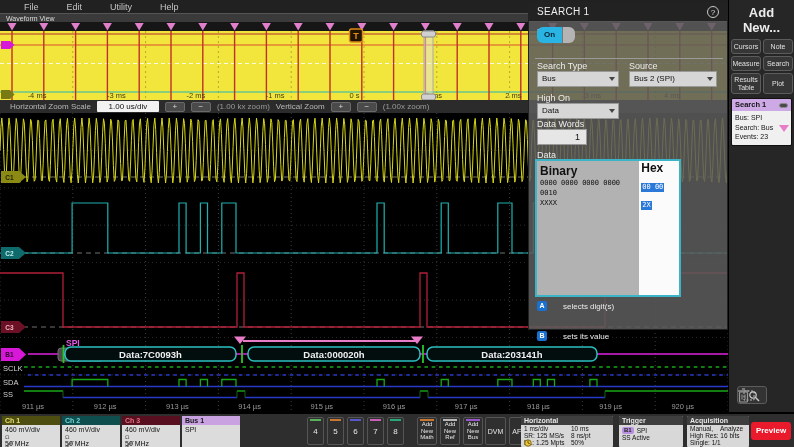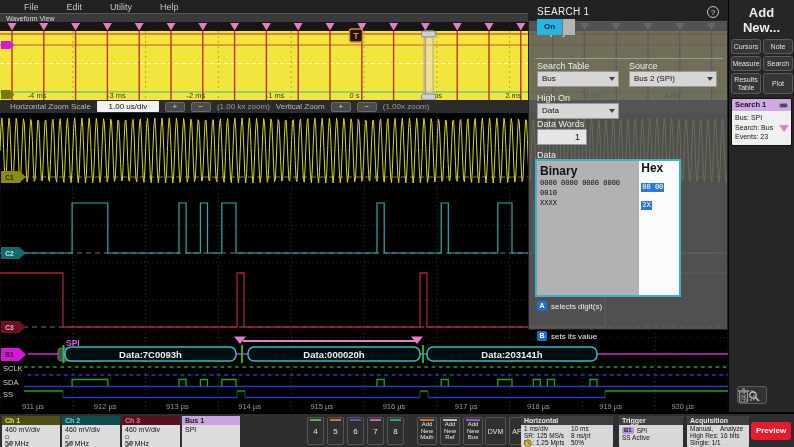--- a/index.html
+++ b/index.html
@@ -16,34 +16,34 @@
   
   #zoombar{position:absolute;left:0;top:100px;width:728px;height:13px;background:#2b2b2b;display:flex;align-items:center;font-size:8px;color:#b8b8b8;gap:6px;padding-left:10px;z-index:2}
   .zinput{width:62px;height:11px;background:#f2f2f2;color:#111;text-align:center;line-height:11px;border-radius:1px;font-size:8px}
   .zbtn{width:20px;height:10px;background:#4a4a4a;border:1px solid #6a6a6a;border-radius:2px;color:#ddd;text-align:center;line-height:8px;font-size:8px}
   .zinfo{color:#9a9a9a}
   
   #panel{position:absolute;left:528px;top:2px;width:200px;height:328px;background:rgba(92,92,92,0.87);border:1px solid #222;z-index:5}
   #panel .ttl{height:18px;background:rgba(30,30,30,0.93);color:#eee;font-size:10px;line-height:18px;padding-left:8px;letter-spacing:.3px}
   .help{position:absolute;right:8px;top:3px;width:12px;height:12px;border:1px solid #c8c8c8;border-radius:50%;color:#ddd;font-size:8px;text-align:center;line-height:11px}
   .plabel{position:absolute;font-size:9px;color:#ececec}
-  .toggle{position:absolute;left:8px;top:16px;width:38px;height:16px;display:flex;border-radius:0;overflow:hidden}
+  .toggle{position:absolute;left:8px;top:24px;width:38px;height:16px;display:flex;border-radius:6px;overflow:hidden}
   .tg-on{width:25px;background:#2ab4e4;color:#062030;font-size:8px;font-weight:bold;text-align:center;line-height:16px}
   .tg-knob{width:13px;background:#b4b4b4;border-left:1px solid #777}
   .pdivider{position:absolute;left:6px;top:55px;width:188px;border-top:1px solid #9a9a9a}
   .dd{position:absolute;height:16px;background:#d6d6d6;border:1px solid #999;color:#111;font-size:8px;line-height:14px;padding-left:4px}
   .dd .arr{position:absolute;right:3px;top:5px;width:0;height:0;border:3.5px solid transparent;border-top:4.5px solid #444}
   .dwinput{position:absolute;left:8px;top:126px;width:50px;height:16px;background:#e6e6e6;border:1px solid #999;color:#111;font-size:9px;text-align:right;padding-right:6px;line-height:14px}
   .databox{position:absolute;left:6px;top:156px;width:146px;height:138px;border:2px solid #3cb4c8;background:#b2b2b2;display:flex}
   .binpane{width:103px;padding:3px}
   .hexpane{width:40px;background:#fbfbfb;padding:0 2px}
   .bhdr{font-size:12px;font-weight:bold;color:#111}
   .bval{font-family:"DejaVu Sans Mono",monospace;font-size:7px;color:#111;line-height:10px}
   .hexsel{display:inline-block;background:#2a78d8;color:#fff;font-family:"DejaVu Sans Mono",monospace;font-size:7px;line-height:9px;padding:0 1px;margin-top:1px}
-  .hint{position:absolute;left:8px;font-size:8px;color:#ececec;display:flex;align-items:center;gap:4px}
+  .hint{position:absolute;left:8px;font-size:8px;color:#ececec;display:flex;align-items:center;gap:16px}
   .keycap{width:10px;height:10px;background:#1a70d0;border-radius:2px;color:#fff;font-size:7px;font-weight:bold;text-align:center;line-height:10px}
   
   #sidebar{position:absolute;left:728px;top:0;width:66px;height:412px;background:#262626;border-left:1px solid #000;z-index:6}
   #sidebar .shdr{font-size:13px;font-weight:bold;color:#ececec;text-align:center;margin-top:5px}
   #sbgrid{display:grid;grid-template-columns:30px 30px;gap:2px;padding:4px 2px 0}
   .sbtn{background:#363636;border:1px solid #5c5c5c;border-radius:3px;color:#e0e0e0;font-size:7px;text-align:center;display:flex;align-items:center;justify-content:center;min-height:15px;line-height:7.5px;padding:1px}
   .card{margin:4px 2px 0;border-radius:2px;overflow:hidden;position:relative;border:1px solid #111}
   .card-h{background:#cdaae6;height:12px;font-size:7.5px;font-weight:bold;color:#151515;padding-left:3px;line-height:12px;position:relative}
   .pill{position:absolute;right:3px;top:3.5px;width:9px;height:5px;background:#4a4a4a;border:1px solid #8a8a8a;border-radius:3px}
   .card-b{background:#f0f0f0;padding:2px 3px 3px;position:relative}
@@ -260,21 +260,21 @@
 
   <div id="panel">
     <div class="ttl">SEARCH 1</div>
     <div class="help">?</div>
     <div class="plabel" style="left:8px;top:24px">Display</div>
     <div class="toggle">
       <div class="tg-on">On</div>
       <div class="tg-knob"></div>
     </div>
     <div class="pdivider"></div>
-    <div class="plabel" style="left:8px;top:58px">Search Table</div>
+    <div class="plabel" style="left:8px;top:58px">Search Type</div>
     <div class="plabel" style="left:100px;top:58px">Source</div>
     <div class="dd" style="left:8px;top:68px;width:82px"><span>Bus</span><span class="arr"></span></div>
     <div class="dd" style="left:100px;top:68px;width:88px"><span>Bus 2 (SPI)</span><span class="arr"></span></div>
     <div class="plabel" style="left:8px;top:90px">High On</div>
     <div class="dd" style="left:8px;top:100px;width:82px"><span>Data</span><span class="arr"></span></div>
     <div class="plabel" style="left:8px;top:116px">Data Words</div>
     <div class="dwinput">1</div>
     <div class="plabel" style="left:8px;top:147px">Data</div>
     <div class="databox">
       <div class="binpane">

